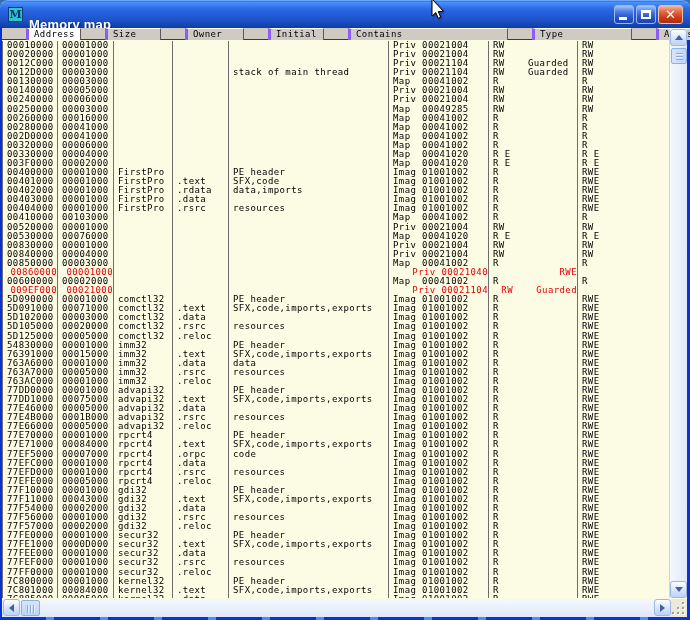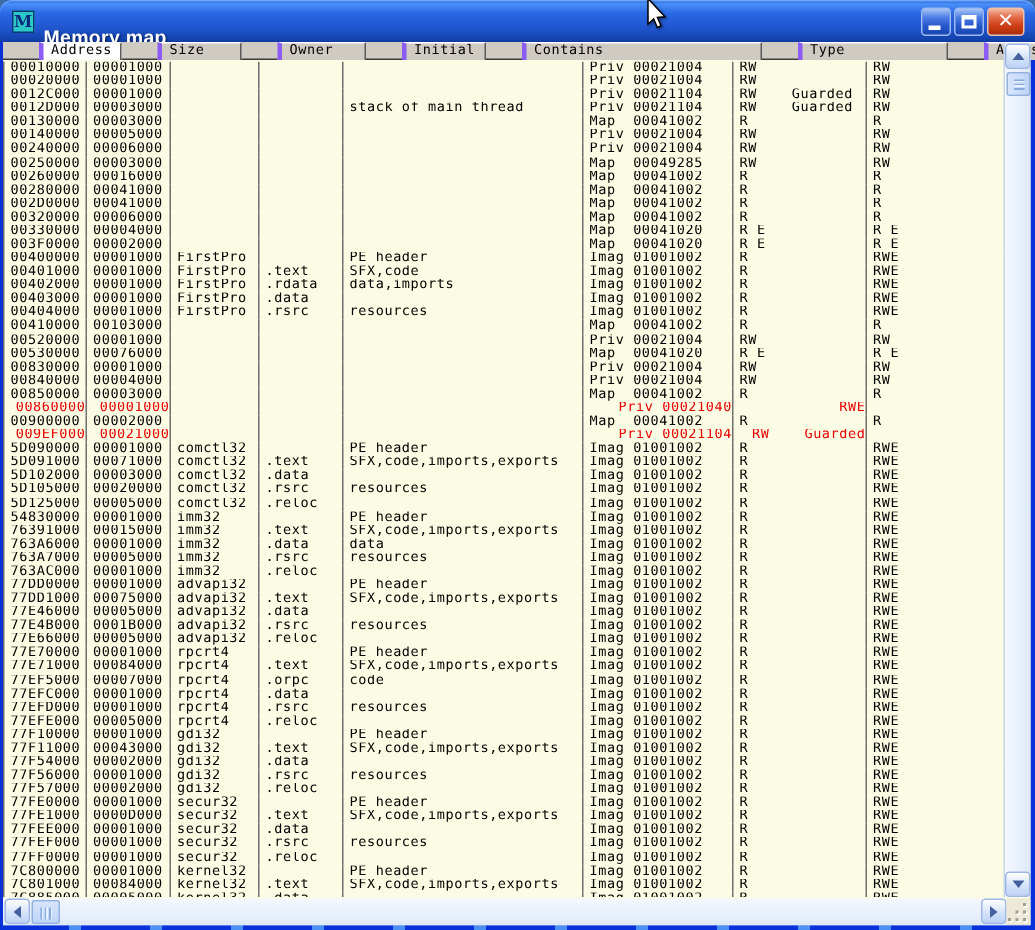--- a/index.html
+++ b/index.html
@@ -426,21 +426,21 @@
     <span class="tcell c-address">00860000</span>
     <span class="tcell c-size">00001000</span>
     <span class="tcell c-owner"></span>
     <span class="tcell c-section"></span>
     <span class="tcell c-contains"></span>
     <span class="tcell c-type">Priv 00021040</span>
     <span class="tcell c-access">RWE</span>
     <span class="tcell c-initial">RWE</span>
   </div>
         <div class="trow">
-    <span class="tcell c-address">00900000</span>
+    <span class="tcell c-address">00600000</span>
     <span class="tcell c-size">00002000</span>
     <span class="tcell c-owner"></span>
     <span class="tcell c-section"></span>
     <span class="tcell c-contains"></span>
     <span class="tcell c-type">Map  00041002</span>
     <span class="tcell c-access">R</span>
     <span class="tcell c-initial">R</span>
   </div>
         <div class="trow red">
     <span class="tcell c-address">009EF000</span>

